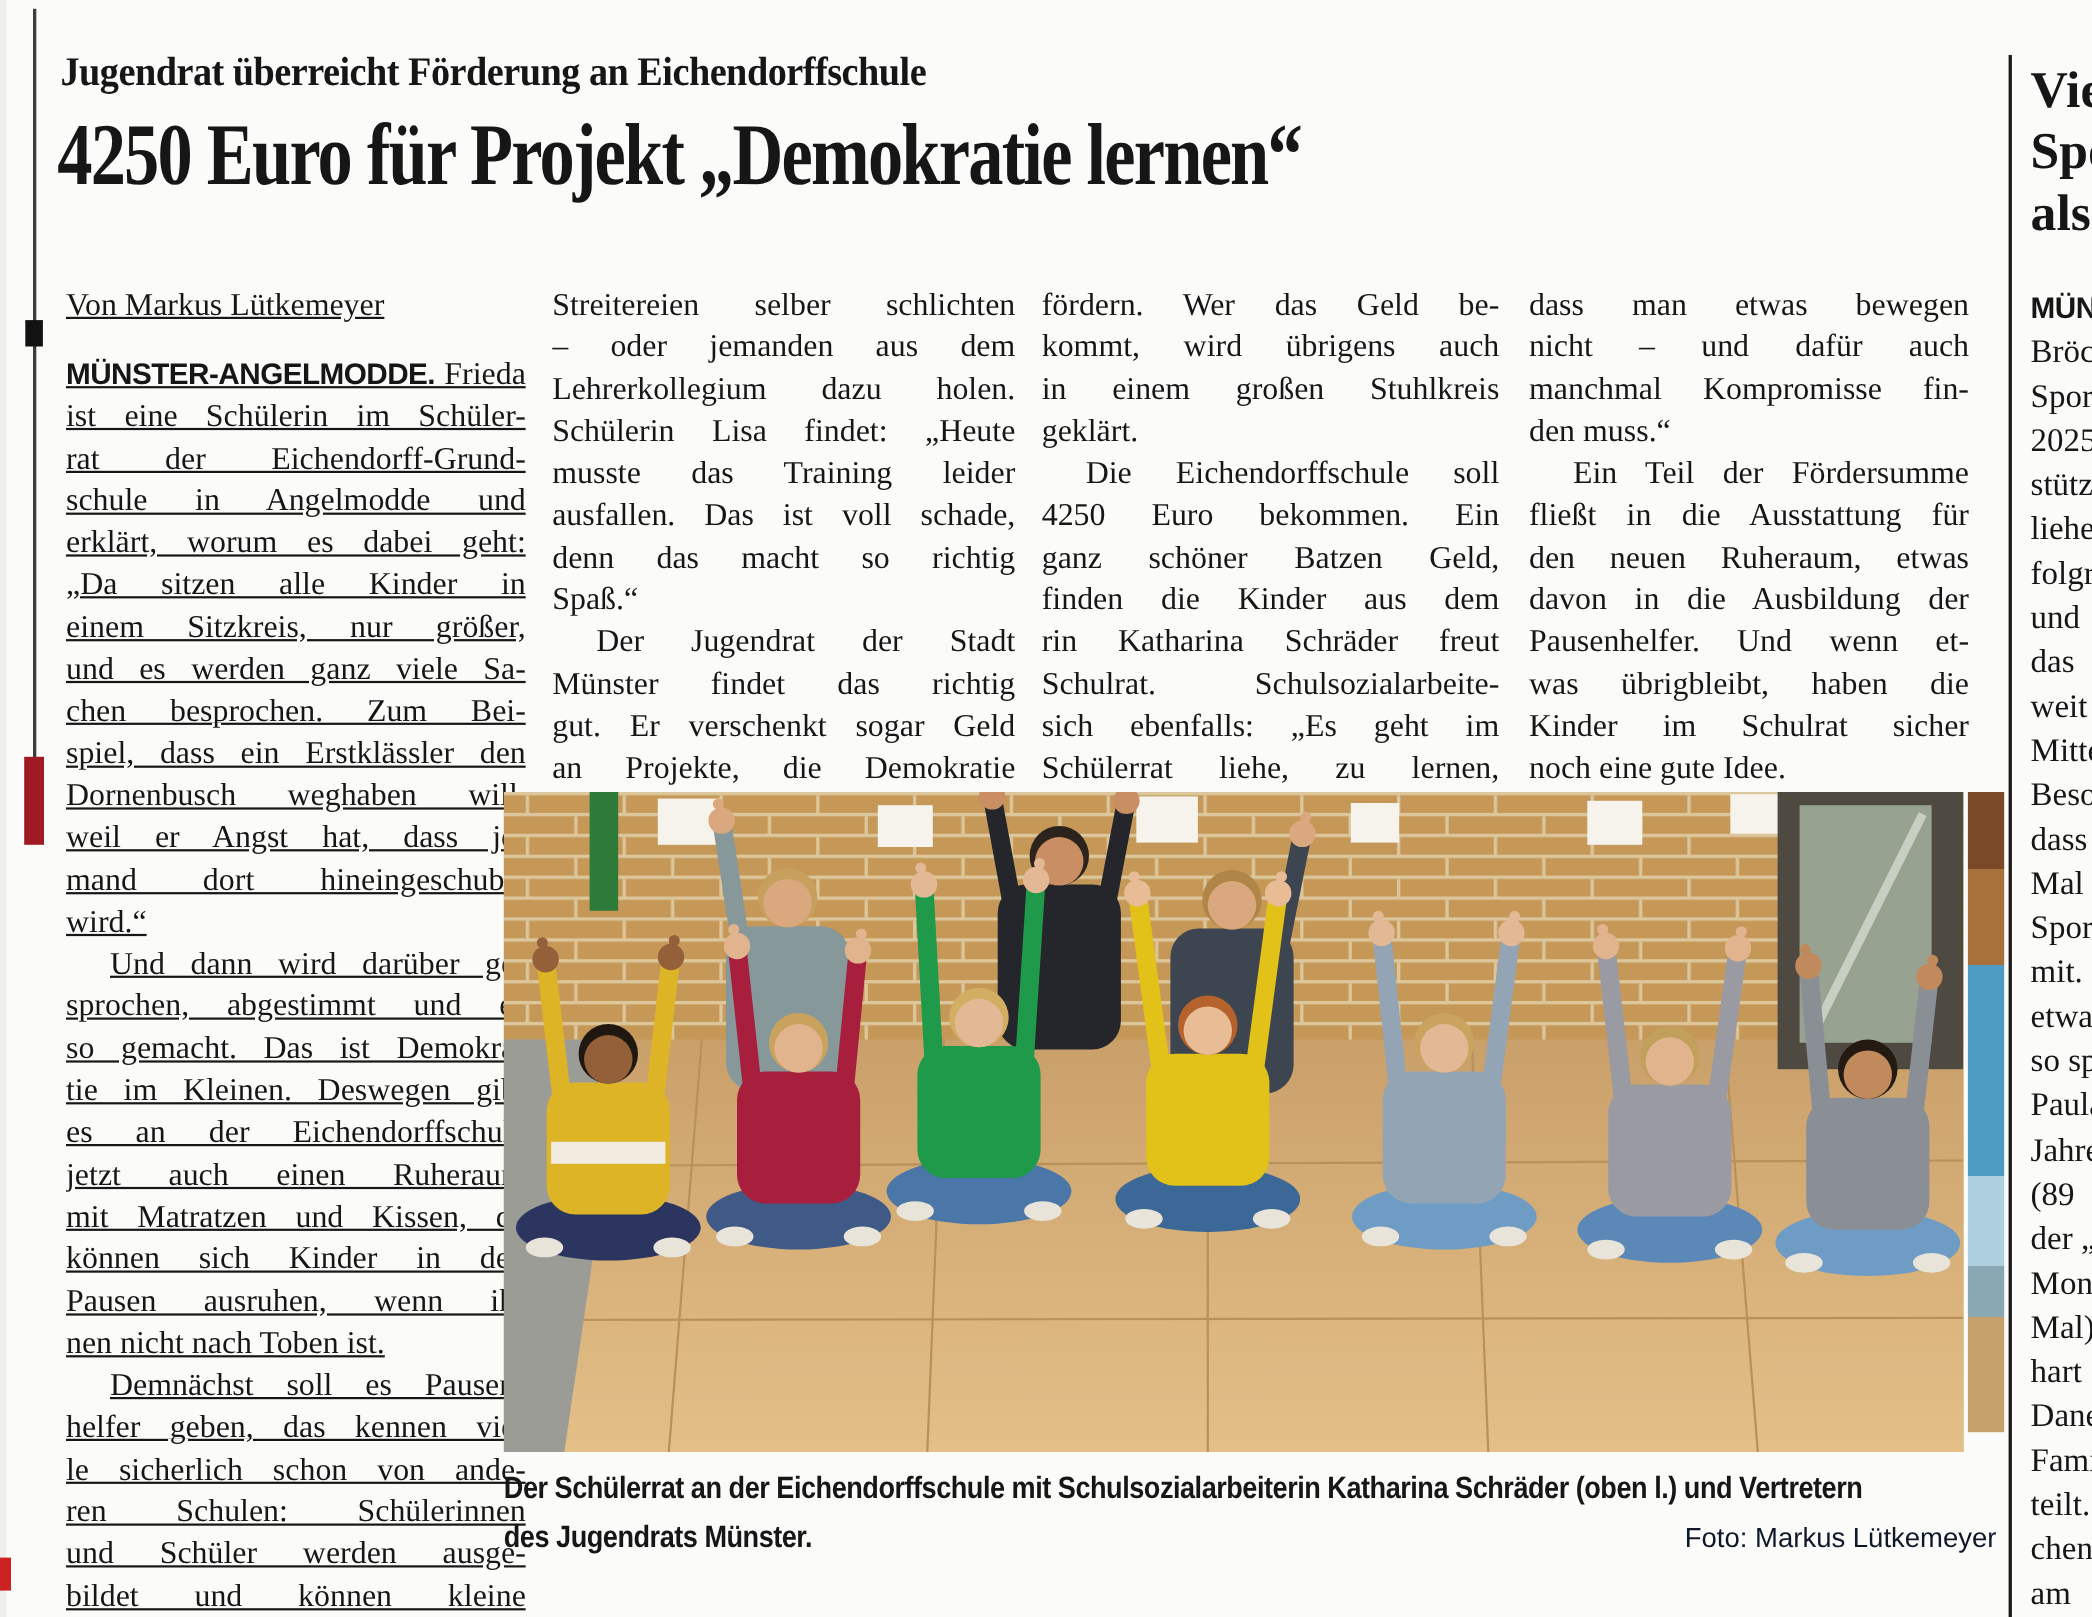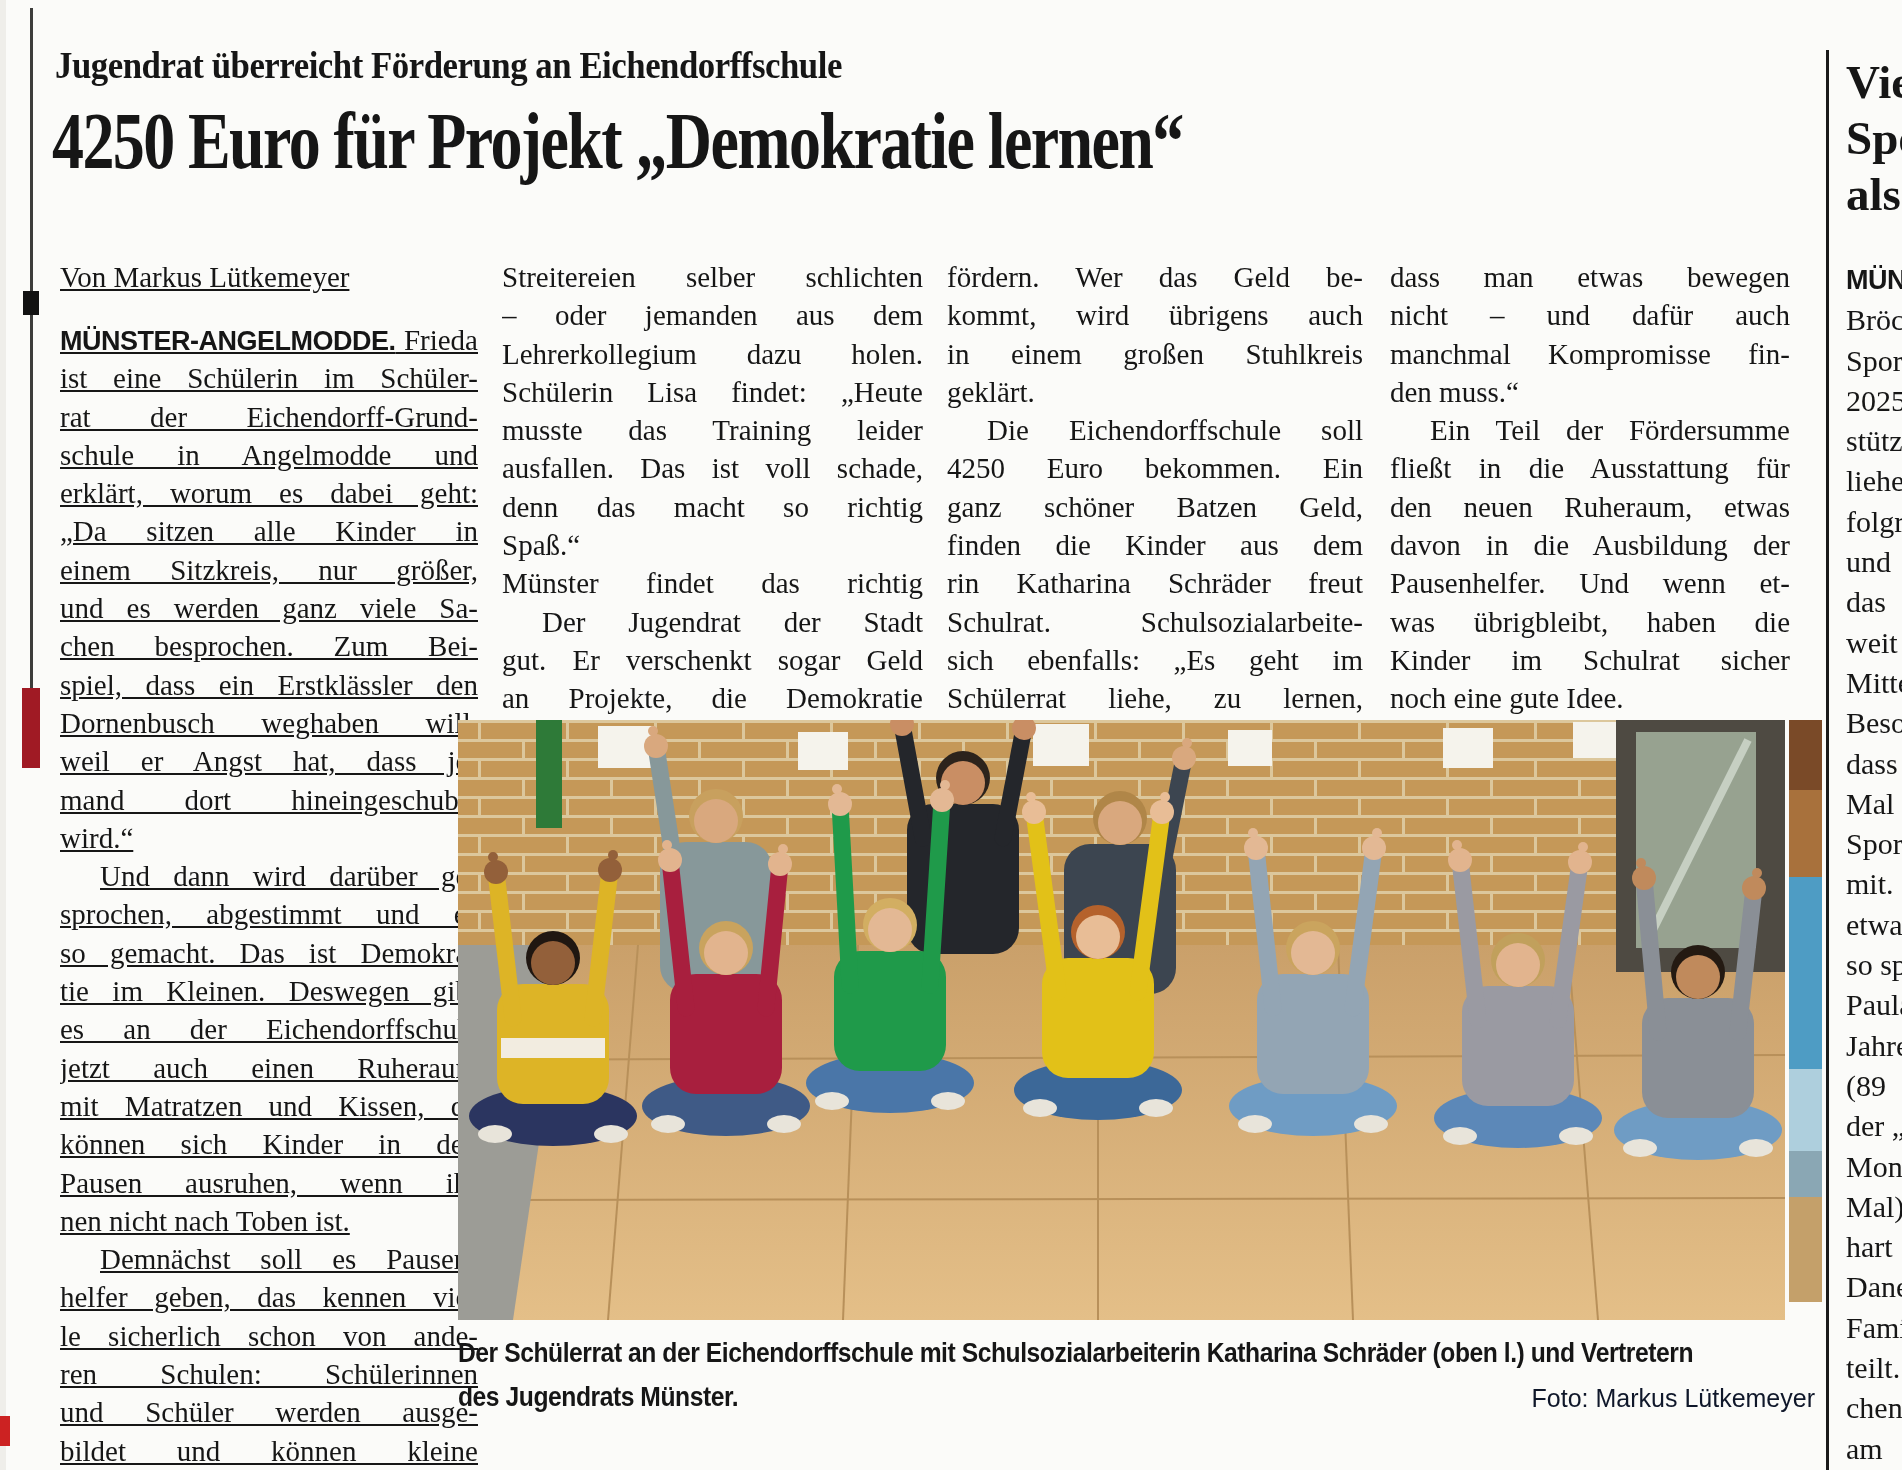--- a/index.html
+++ b/index.html
@@ -114,22 +114,22 @@
 <div class="abs col col2">
   <div class="lines">
       <div class="bl">Streitereien selber schlichten</div>
       <div class="bl">– oder jemanden aus dem</div>
       <div class="bl">Lehrerkollegium dazu holen.</div>
       <div class="bl">Schülerin Lisa findet: „Heute</div>
       <div class="bl">musste das Training leider</div>
       <div class="bl">ausfallen. Das ist voll schade,</div>
       <div class="bl">denn das macht so richtig</div>
       <div class="bl end">Spaß.“</div>
+      <div class="bl ind">Der Jugendrat der Stadt</div>
       <div class="bl">Münster findet das richtig</div>
-      <div class="bl ind">Der Jugendrat der Stadt</div>
       <div class="bl">gut. Er verschenkt sogar Geld</div>
       <div class="bl">an Projekte, die Demokratie</div>
     </div>
 </div>
 <div class="abs col col3">
   <div class="lines">
       <div class="bl">fördern. Wer das Geld be-</div>
       <div class="bl">kommt, wird übrigens auch</div>
       <div class="bl">in einem großen Stuhlkreis</div>
       <div class="bl end">geklärt.</div>

